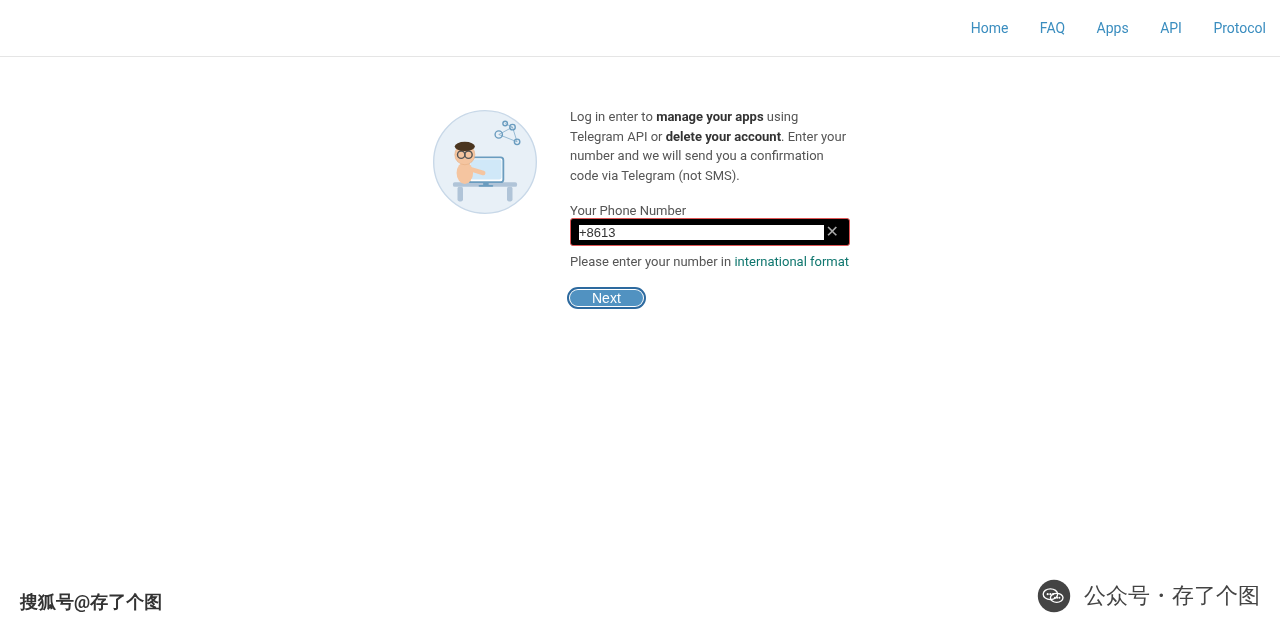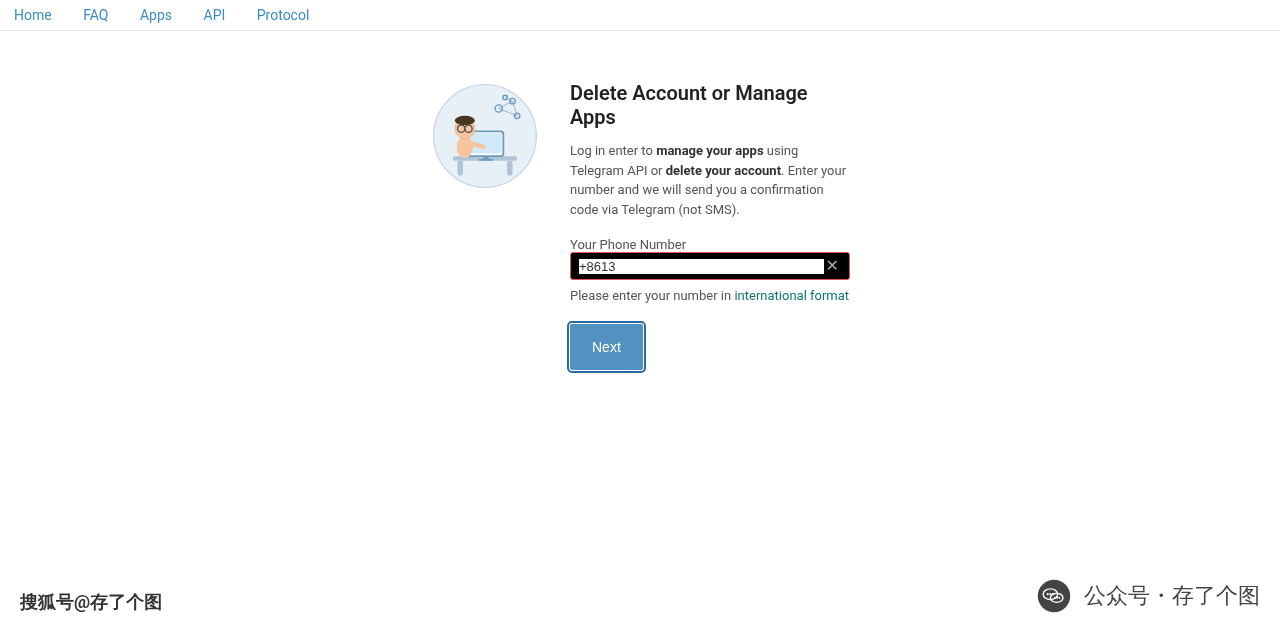--- a/index.html
+++ b/index.html
@@ -11,22 +11,22 @@
     body {
       font-family: -apple-system, BlinkMacSystemFont, 'Segoe UI', Roboto, sans-serif;
       background: #fff;
       color: #333;
       font-size: 14px;
     }
 
     
     nav {
       border-bottom: 1px solid #e5e5e5;
-      padding: 7px 0;
-      text-align: left;
+      padding: 20px 0;
+      text-align: right;
     }
 
     nav a {
       display: inline-block;
       margin: 0 14px;
       text-decoration: none;
       color: #3a8dbf;
       font-size: 14px;
     }
 
@@ -110,22 +110,22 @@
 
     .hint-text a {
       color: #0f766e;
       text-decoration: none;
     }
 
     .next-btn {
       background: #5192c1;
       color: #fff;
       border: none;
-      border-radius: 2px;
-      padding: 15px 22px;
+      border-radius: 16px;
+      padding: 0 22px;
       font-size: 14px;
       cursor: pointer;
       outline: 2px solid #2d6a9f;
       outline-offset: 1px;
     }
 
     
     .watermark-left {
       position: fixed;
       bottom: 20px;
@@ -208,21 +208,20 @@
       <circle cx="95" cy="38" r="3" fill="none" stroke="#6a9cbf" stroke-width="1.5"></circle>
       <circle cx="82" cy="18" r="2.5" fill="none" stroke="#6a9cbf" stroke-width="1.5"></circle>
       <line x1="75" y1="30" x2="90" y2="22" stroke="#6a9cbf" stroke-width="1" opacity="0.7"></line>
       <line x1="75" y1="30" x2="95" y2="38" stroke="#6a9cbf" stroke-width="1" opacity="0.7"></line>
       <line x1="90" y1="22" x2="82" y2="18" stroke="#6a9cbf" stroke-width="1" opacity="0.7"></line>
       <line x1="90" y1="22" x2="95" y2="38" stroke="#6a9cbf" stroke-width="1" opacity="0.7"></line>
     </svg>
   </div>
 
   <div class="form-section">
-    <h1>Delete Account or Manage Apps</h1>
 
     <p>
       <span>Log in enter to </span><strong>manage your apps</strong><span> using Telegram API or </span><strong>delete your account</strong><span>. Enter your number and we will send you a confirmation code via Telegram (not SMS).</span>
     </p>
 
     <label class="phone-label">Your Phone Number</label>
 
     <div class="phone-input-wrapper">
       <input type="text" value="+8613" style="">
       <button class="phone-clear-btn">✕</button>

